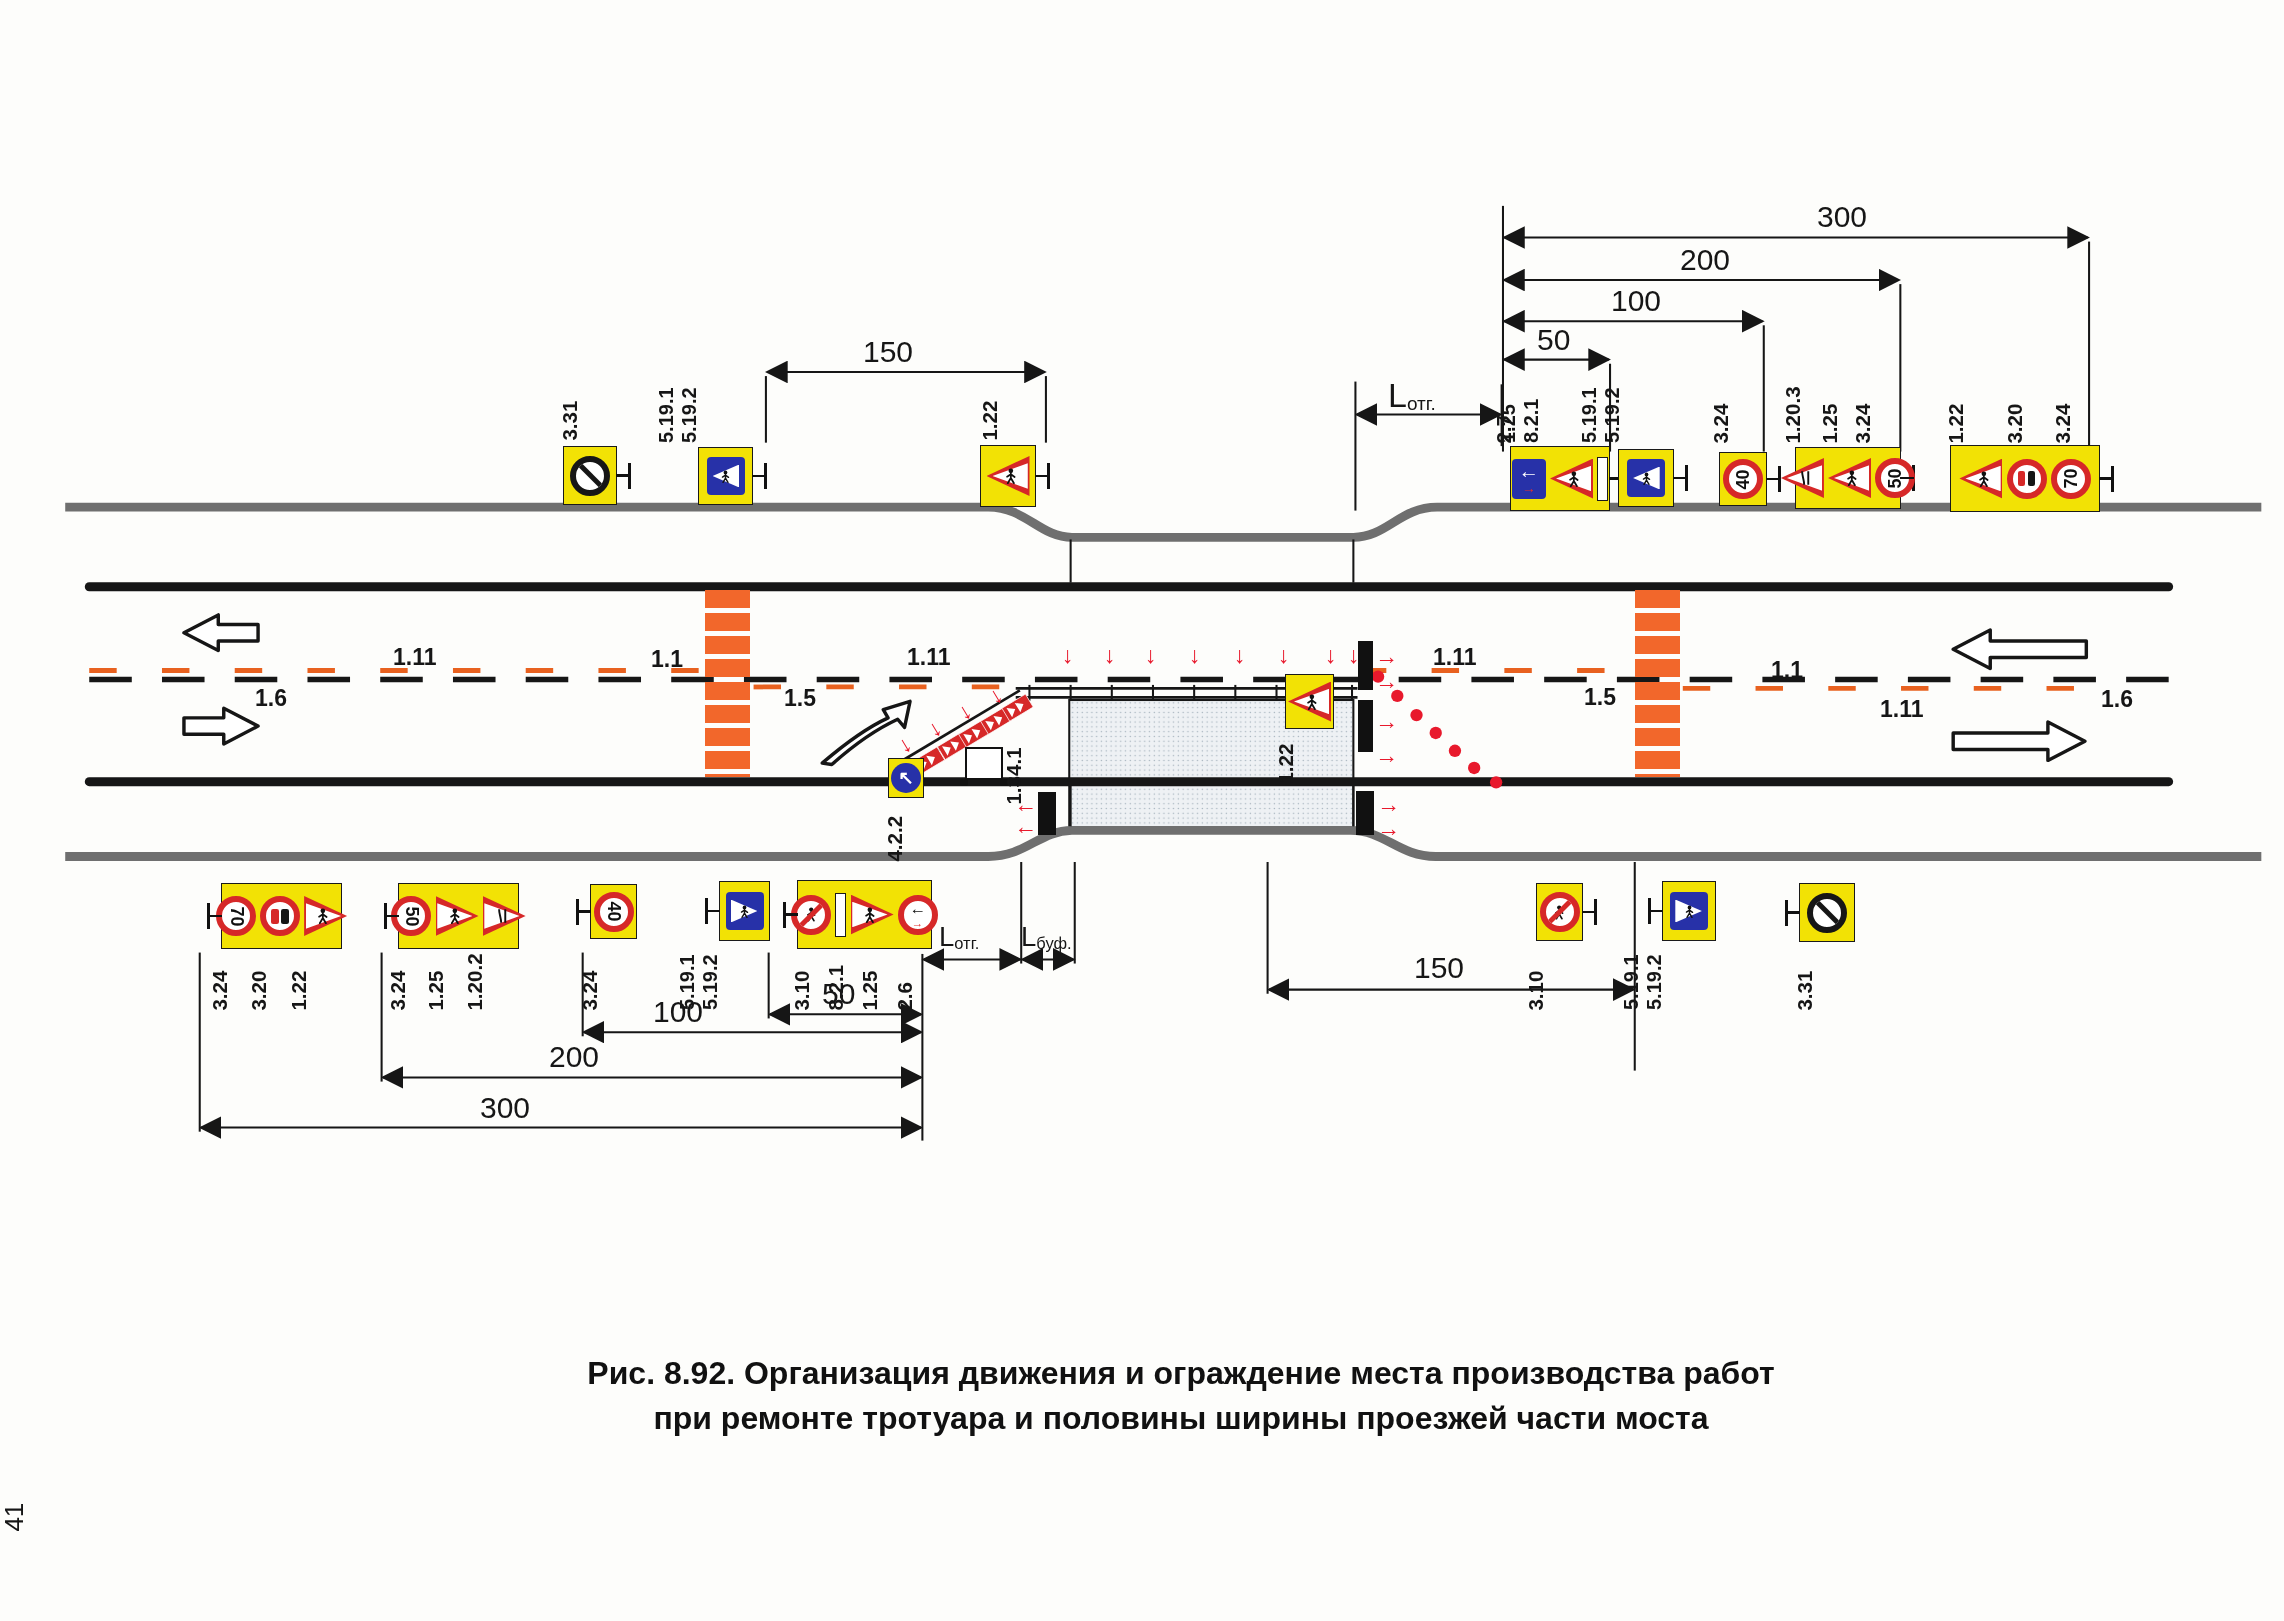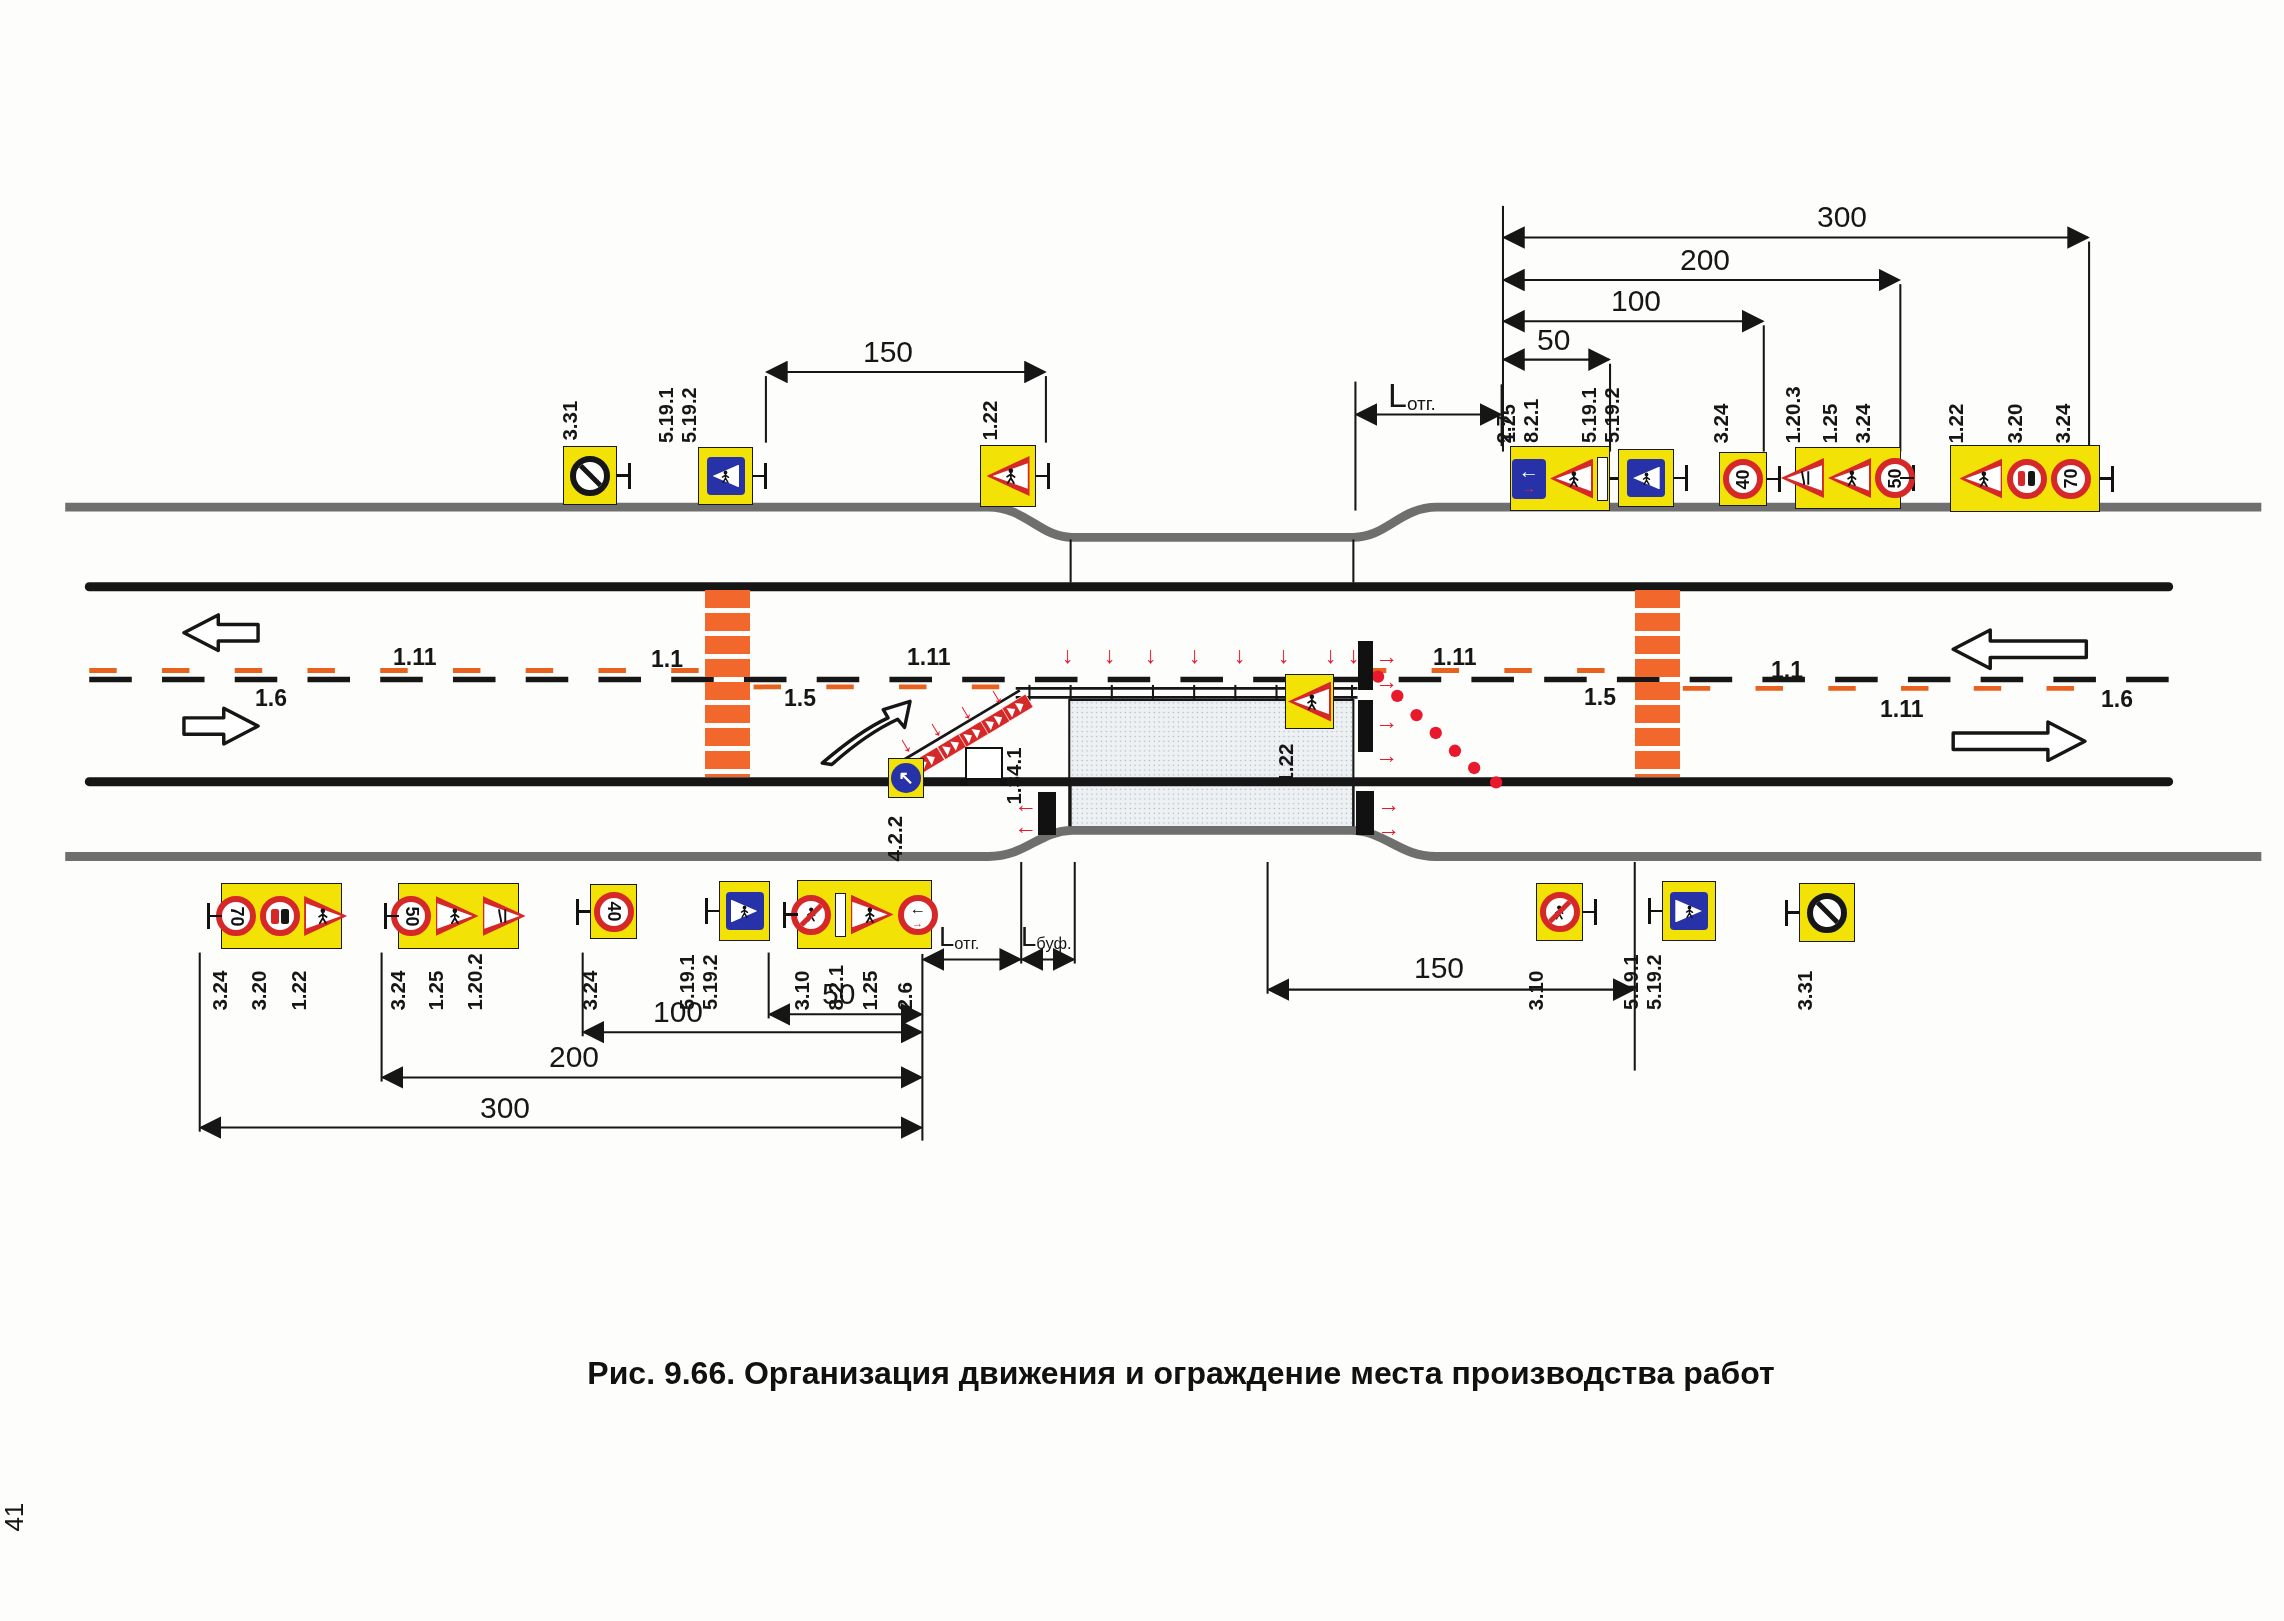--- a/index.html
+++ b/index.html
@@ -519,21 +519,22 @@
   <div class="hlabel mark" style="left:651px;top:646px;">1.1</div>
   <div class="hlabel mark" style="left:784px;top:685px;">1.5</div>
   <div class="hlabel mark" style="left:907px;top:644px;">1.11</div>
   <div class="hlabel mark" style="left:1433px;top:644px;">1.11</div>
   <div class="hlabel mark" style="left:1584px;top:684px;">1.5</div>
   <div class="hlabel mark" style="left:1771px;top:657px;">1.1</div>
   <div class="hlabel mark" style="left:1880px;top:696px;">1.11</div>
   <div class="hlabel mark" style="left:2101px;top:686px;">1.6</div>
 
   <div class="caption">
-    <div>Рис. 9.66. Организация движения и ограждение места производства работ</div>
+    <div>Рис. 8.92. Организация движения и ограждение места производства работ</div>
+    <div>при ремонте тротуара и половины ширины проезжей части моста</div>
   </div>
   <div class="vlabel" style="left:25px;top:1511px;font-size:26px;font-weight:normal;">41</div>
 
   <div id="lamps">
       <span class="lamp" style="left: 1062px; top: 644px;">↓</span>
       <span class="lamp" style="left: 1104px; top: 644px;">↓</span>
       <span class="lamp" style="left: 1145px; top: 644px;">↓</span>
       <span class="lamp" style="left: 1189px; top: 644px;">↓</span>
       <span class="lamp" style="left: 1234px; top: 644px;">↓</span>
       <span class="lamp" style="left: 1278px; top: 644px;">↓</span>

